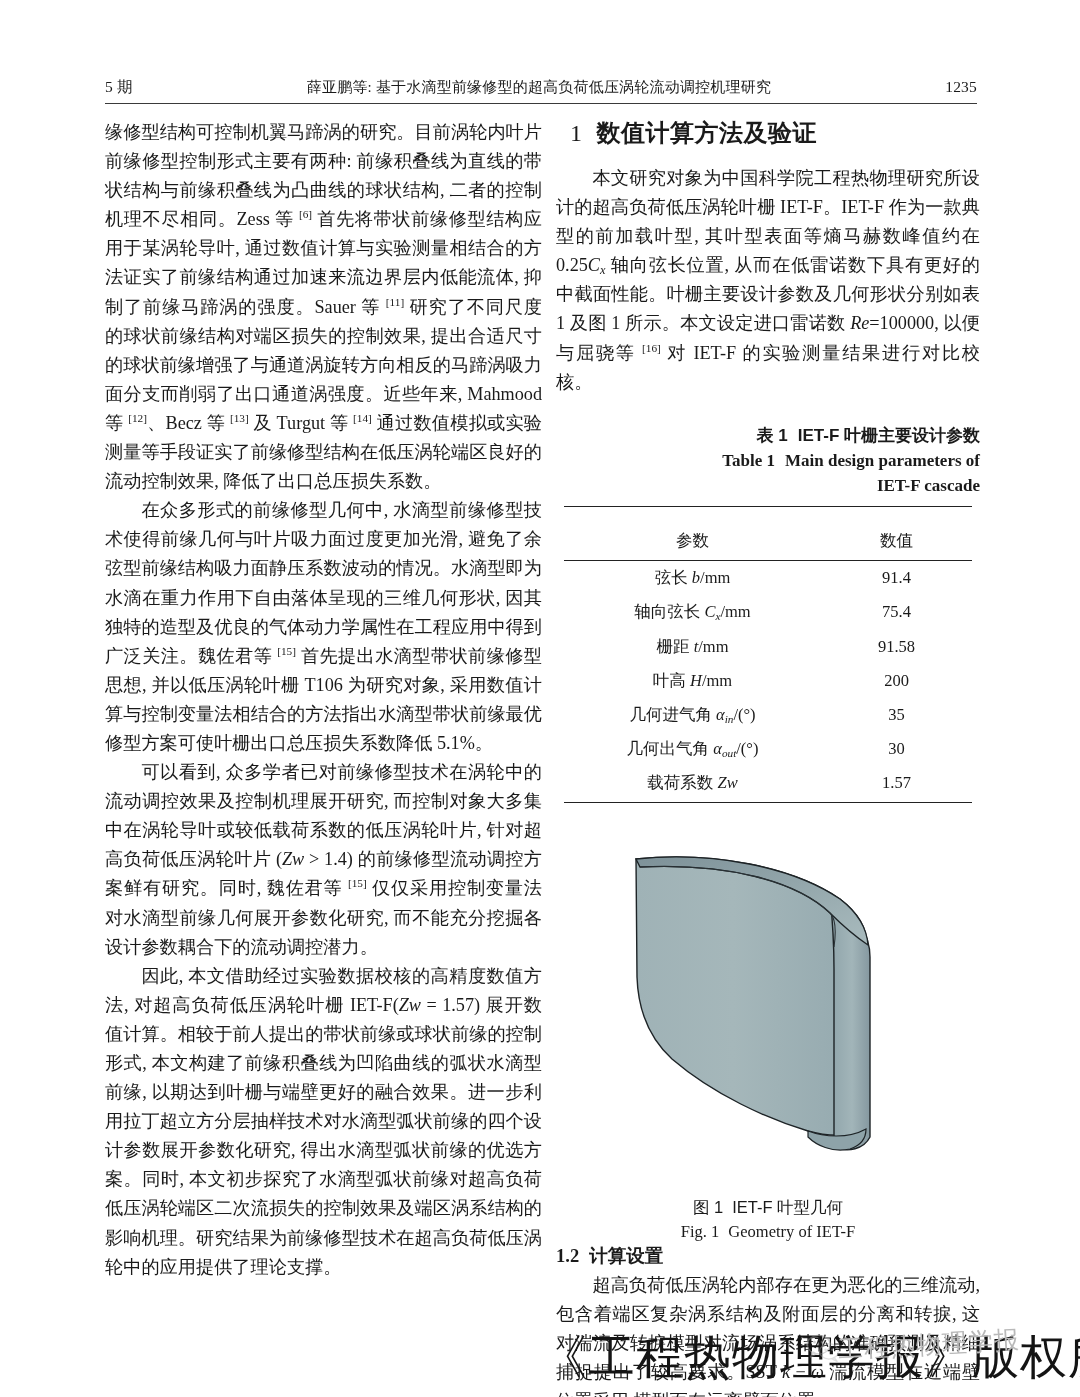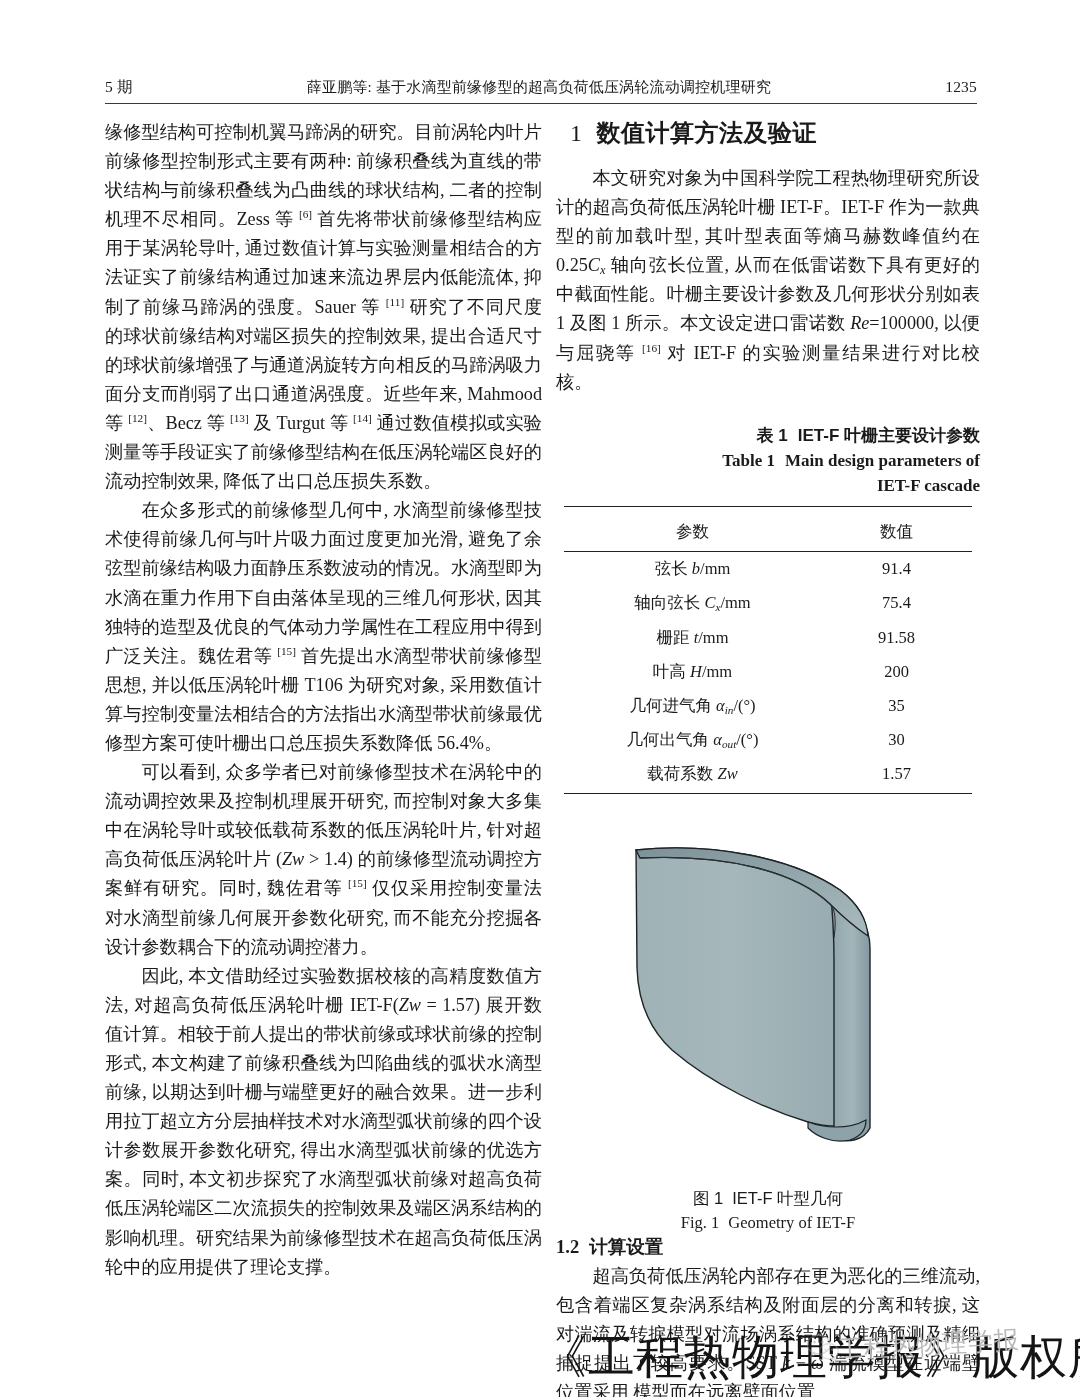--- a/index.html
+++ b/index.html
@@ -122,21 +122,21 @@
     width: 408px;
     border-collapse: collapse;
     font-size: 16.5px;
   }
   table.params th,
   table.params td {
     padding: 2.5px 0;
     text-align: center;
     font-weight: normal;
   }
-  table.params th { padding-top: 10px; padding-bottom: 5px; }
+  table.params th { padding-top: 19px; padding-bottom: 5px; }
   table.params .c-name  { width: 63%; }
   table.params .c-value { width: 37%; }
   table.params thead tr.top th { border-top: 1.6px solid #222; }
   table.params thead tr.top th.both { border-bottom: 1.1px solid #222; }
   table.params tbody tr:last-child td { border-bottom: 1.6px solid #222; }
   table.params tbody tr:last-child td { padding-bottom: 5px; }
 
   
   .figure-block { margin-top: 34px; }
   .fig-area {
@@ -204,21 +204,21 @@
     <span class="rh-left">5 期</span>
     <span class="rh-center">薛亚鹏等: 基于水滴型前缘修型的超高负荷低压涡轮流动调控机理研究</span>
     <span class="rh-right">1235</span>
   </div>
   <div class="head-rule"></div>
 
   <div class="col col-left">
 
     <p class="body-par noindent">缘修型结构可控制机翼马蹄涡的研究。目前涡轮内叶片前缘修型控制形式主要有两种: 前缘积叠线为直线的带状结构与前缘积叠线为凸曲线的球状结构, 二者的控制机理不尽相同。<span class="mr">Zess</span> 等&nbsp;<sup class="ref">[6]</sup> 首先将带状前缘修型结构应用于某涡轮导叶, 通过数值计算与实验测量相结合的方法证实了前缘结构通过加速来流边界层内低能流体, 抑制了前缘马蹄涡的强度。<span class="mr">Sauer</span> 等&nbsp;<sup class="ref">[11]</sup> 研究了不同尺度的球状前缘结构对端区损失的控制效果, 提出合适尺寸的球状前缘增强了与通道涡旋转方向相反的马蹄涡吸力面分支而削弱了出口通道涡强度。近些年来, <span class="mr">Mahmood</span> 等&nbsp;<sup class="ref">[12]</sup>、<span class="mr">Becz</span> 等&nbsp;<sup class="ref">[13]</sup> 及 <span class="mr">Turgut</span> 等&nbsp;<sup class="ref">[14]</sup> 通过数值模拟或实验测量等手段证实了前缘修型结构在低压涡轮端区良好的流动控制效果, 降低了出口总压损失系数。</p>
 
-    <p class="body-par">在众多形式的前缘修型几何中, 水滴型前缘修型技术使得前缘几何与叶片吸力面过度更加光滑, 避免了余弦型前缘结构吸力面静压系数波动的情况。水滴型即为水滴在重力作用下自由落体呈现的三维几何形状, 因其独特的造型及优良的气体动力学属性在工程应用中得到广泛关注。魏佐君等&nbsp;<sup class="ref">[15]</sup> 首先提出水滴型带状前缘修型思想, 并以低压涡轮叶栅 <span class="mr">T106</span> 为研究对象, 采用数值计算与控制变量法相结合的方法指出水滴型带状前缘最优修型方案可使叶栅出口总压损失系数降低 <span class="mr">56.4%</span>。</p>
+    <p class="body-par">在众多形式的前缘修型几何中, 水滴型前缘修型技术使得前缘几何与叶片吸力面过度更加光滑, 避免了余弦型前缘结构吸力面静压系数波动的情况。水滴型即为水滴在重力作用下自由落体呈现的三维几何形状, 因其独特的造型及优良的气体动力学属性在工程应用中得到广泛关注。魏佐君等&nbsp;<sup class="ref">[15]</sup> 首先提出水滴型带状前缘修型思想, 并以低压涡轮叶栅 <span class="mr">T106</span> 为研究对象, 采用数值计算与控制变量法相结合的方法指出水滴型带状前缘最优修型方案可使叶栅出口总压损失系数降低 <span class="mr">5.1%</span>。</p>
 
     <p class="body-par">可以看到, 众多学者已对前缘修型技术在涡轮中的流动调控效果及控制机理展开研究, 而控制对象大多集中在涡轮导叶或较低载荷系数的低压涡轮叶片, 针对超高负荷低压涡轮叶片 <span class="nw">(<span class="mi">Zw</span> &gt; <span class="mr">1.4</span>)</span> 的前缘修型流动调控方案鲜有研究。同时, 魏佐君等&nbsp;<sup class="ref">[15]</sup> 仅仅采用控制变量法对水滴型前缘几何展开参数化研究, 而不能充分挖掘各设计参数耦合下的流动调控潜力。</p>
 
     <p class="body-par">因此, 本文借助经过实验数据校核的高精度数值方法, 对超高负荷低压涡轮叶栅 <span class="nw"><span class="mr">IET-F</span>(<span class="mi">Zw</span> =</span> <span class="mr">1.57)</span> 展开数值计算。相较于前人提出的带状前缘或球状前缘的控制形式, 本文构建了前缘积叠线为凹陷曲线的弧状水滴型前缘, 以期达到叶栅与端壁更好的融合效果。进一步利用拉丁超立方分层抽样技术对水滴型弧状前缘的四个设计参数展开参数化研究, 得出水滴型弧状前缘的优选方案。同时, 本文初步探究了水滴型弧状前缘对超高负荷低压涡轮端区二次流损失的控制效果及端区涡系结构的影响机理。研究结果为前缘修型技术在超高负荷低压涡轮中的应用提供了理论支撑。</p>
   </div>
 
   <div class="col col-right">
 
     <h1 class="sec"><span class="num">1</span><span>数值计算方法及验证</span></h1>
 

